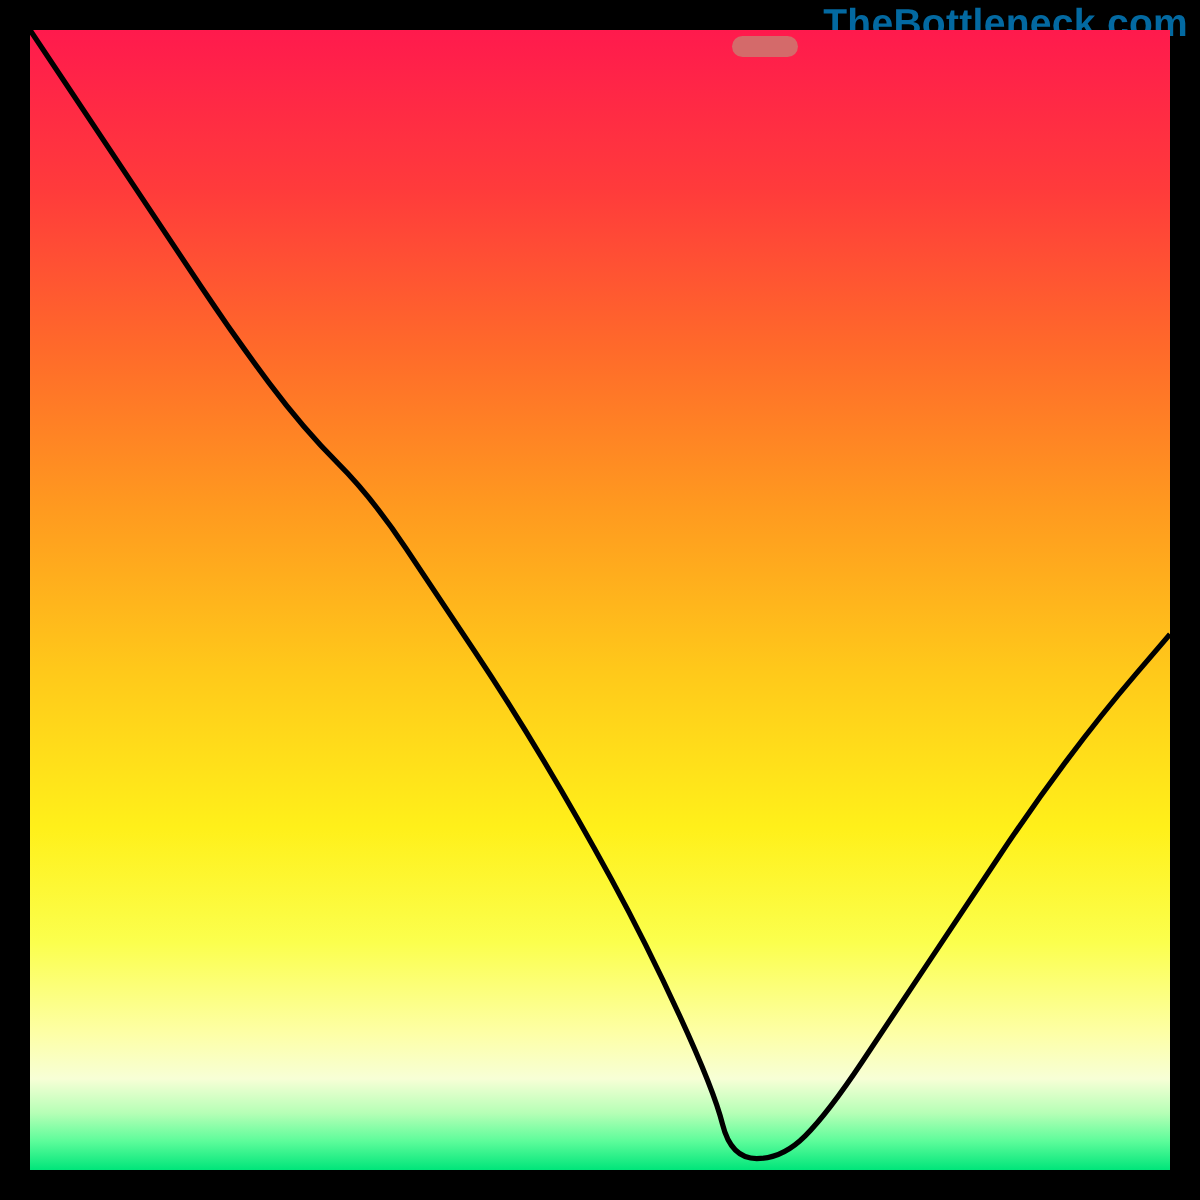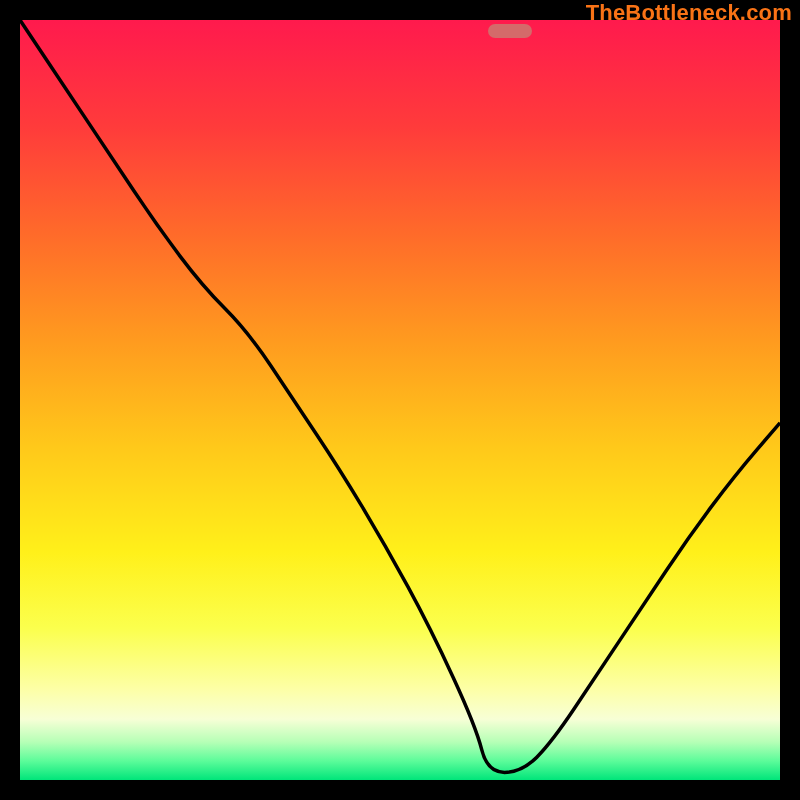--- a/index.html
+++ b/index.html
@@ -61,23 +61,23 @@
     height: 14px;
     border-radius: 7px;
     background: #d46a6a;
     transform: translate(-50%, -50%);
   }
   .watermark {
     position: absolute;
     top: 0;
     right: 8px;
     font-family: Arial, Helvetica, sans-serif;
-    font-size: 22px;
+    font-size: 26px;
     font-weight: 600;
-    color: #f97316;
+    color: #0369a1;
     letter-spacing: 0.2px;
   }
 </style>
 </head>
 <body>
 
 <div class="frame">
   <div class="watermark">TheBottleneck.com</div>
 
   <div class="plot">

